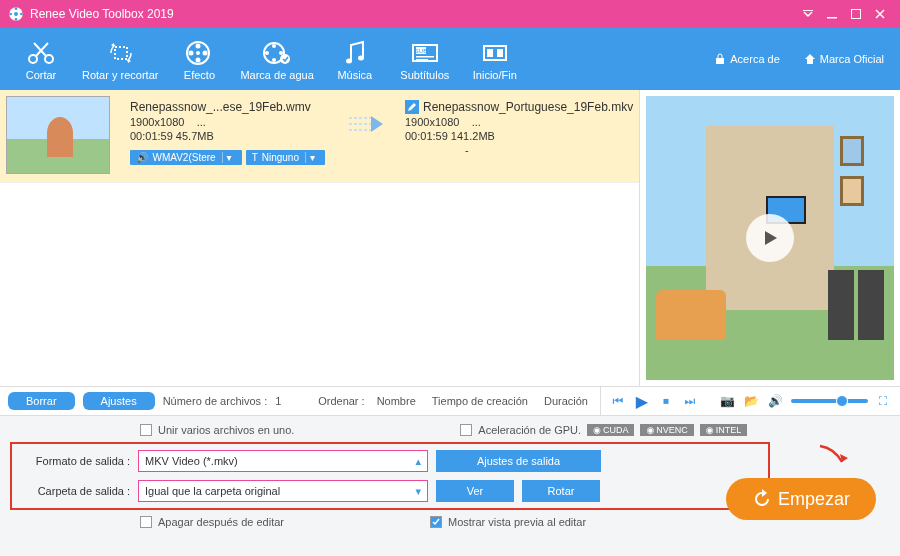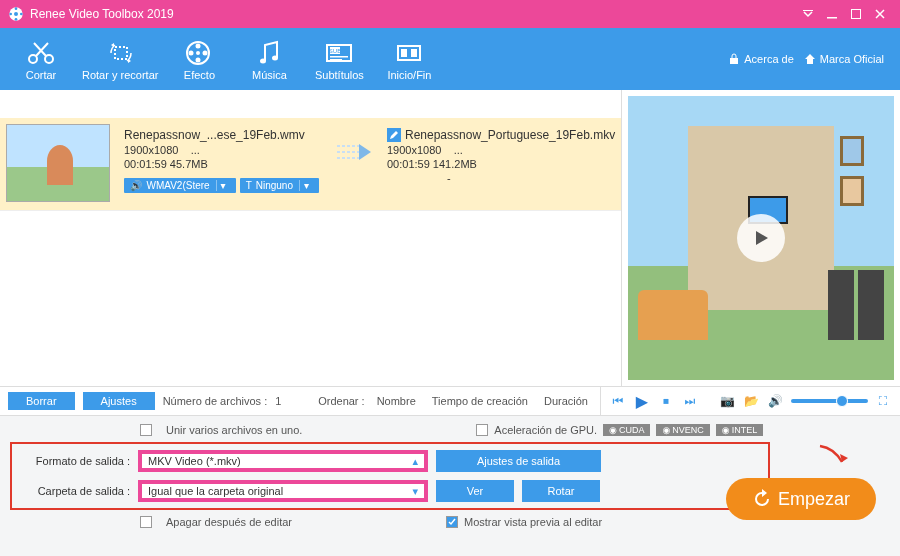--- a/index.html
+++ b/index.html
@@ -7,26 +7,26 @@
 
 .titlebar { height: 28px; background: #ec4899; display: flex; align-items: center; padding: 0 8px; color: #fff; font-size: 12px; }
 .titlebar .logo { width: 16px; height: 16px; margin-right: 6px; }
 .titlebar .spacer { flex: 1; }
 .titlebar .winbtn { width: 24px; height: 24px; display: flex; align-items: center; justify-content: center; cursor: pointer; }
 
 .toolbar { height: 62px; background: #3d9be9; display: flex; align-items: center; padding: 0 6px; }
 .toolbutton { display: flex; flex-direction: column; align-items: center; justify-content: center; color: #fff; font-size: 11px; padding: 2px 6px; cursor: pointer; min-width: 70px; }
 .toolbutton .ticon { height: 32px; display: flex; align-items: center; justify-content: center; }
 .toolbar .spacer { flex: 1; }
-.toolbar .rightlinks { display: flex; align-items: center; gap: 10px; color: #fff; font-size: 11px; padding-right: 10px; }
+.toolbar .rightlinks { display: flex; align-items: center; gap: 24px; color: #fff; font-size: 11px; padding-right: 10px; }
 .toolbar .rightlinks .link { display: flex; align-items: center; gap: 4px; cursor: pointer; }
 
 .content { display: flex; height: 296px; }
 .filelist { flex: 1; background: #fff; border-right: 1px solid #ddd; }
-.filerow { height: 93px; background: #fff1c8; display: flex; align-items: flex-start; padding: 6px; gap: 14px; border-bottom: 1px solid #eee; margin-top: 28px; }
+.filerow { height: 93px; background: #fff1c8; display: flex; align-items: flex-start; padding: 6px; gap: 20px; border-bottom: 1px solid #eee; }
 .thumb { width: 104px; height: 78px; background: linear-gradient(#bfe3ff 55%, #9bc88a 55%); position: relative; border: 1px solid #aaa; }
 .thumb::after { content:""; position:absolute; left:40px; top:20px; width:26px; height:40px; background:#d98a5a; border-radius:50% 50% 0 0 / 40% 40% 0 0; }
 .fileinfo { flex: 1; font-size: 11px; color: #333; display:flex; flex-direction:column; gap:2px; padding-top:4px; }
 .fileinfo .fname { font-size: 12px; }
 .fileinfo .pills { display: flex; gap: 4px; margin-top: 6px; }
 .pill { background: #3d9be9; color: #fff; font-size: 10px; padding: 2px 6px; display: flex; align-items: center; gap: 4px; border-radius: 1px; }
 .pill .dd { width:14px; text-align:center; border-left:1px solid rgba(255,255,255,.4); margin-left:2px; }
 .arrowblock { width: 40px; display:flex; align-items:center; justify-content:center; padding-top:16px; }
 .outinfo { flex: 1.3; font-size: 11px; color: #333; display:flex; flex-direction:column; gap:2px; padding-top:4px; }
 .outinfo .fname { display:flex; align-items:center; gap:4px; font-size:12px; }
@@ -37,40 +37,40 @@
 .previewimg .wall { position:absolute; left:60px; top:30px; right:60px; bottom:70px; background:#d9c8a8; }
 .previewimg .sofa { position:absolute; left:10px; bottom:40px; width:70px; height:50px; background:#e6a050; border-radius:6px 6px 0 0; }
 .previewimg .spk { position:absolute; right:10px; bottom:40px; width:26px; height:70px; background:#444; }
 .previewimg .spk2 { position:absolute; right:40px; bottom:40px; width:26px; height:70px; background:#444; }
 .previewimg .frame1 { position:absolute; right:30px; top:40px; width:24px; height:30px; background:#9fc8e8; border:3px solid #8a6a3a; }
 .previewimg .frame2 { position:absolute; right:30px; top:80px; width:24px; height:30px; background:#e8c89f; border:3px solid #8a6a3a; }
 .previewimg .laptop { position:absolute; left:120px; top:100px; width:40px; height:28px; background:#3d9be9; border:2px solid #222; }
 .previewimg .playbtn { position:absolute; left:50%; top:50%; width:48px; height:48px; margin:-24px 0 0 -24px; background:rgba(255,255,255,.85); border-radius:50%; display:flex; align-items:center; justify-content:center; cursor:pointer; }
 
 .midbar { height: 30px; border-top:1px solid #ddd; border-bottom:1px solid #ddd; display:flex; align-items:center; font-size:11px; color:#555; padding: 0 8px; gap:8px; }
-.midbar .btn { background:#3d9be9; color:#fff; padding:3px 18px; font-size:11px; cursor:pointer; border-radius:0; }
+.midbar .btn { background:#3d9be9; color:#fff; padding:3px 18px; font-size:11px; cursor:pointer; border-radius:6px; }
 .midbar .spacer { flex:1; }
 .midbar .sortopt { cursor:pointer; padding:0 4px; }
 
 .playerctrl { width:300px; height:30px; display:flex; align-items:center; gap:6px; padding:0 8px; font-size:12px; color:#3d9be9; border-left:1px solid #ddd; }
 .playerctrl .pbtn { cursor:pointer; width:18px; text-align:center; }
 .playerctrl .volslider { flex:1; height:4px; background:#3d9be9; position:relative; border-radius:2px; }
 .playerctrl .volslider::after { content:""; position:absolute; right:20px; top:-4px; width:10px; height:10px; background:#3d9be9; border:1px solid #fff; border-radius:50%; }
 
 .row2 { display:flex; }
 .bottom { height: 140px; background:#f4f5f6; padding:6px 10px; position:relative; }
-.checkrow { display:flex; align-items:center; font-size:11px; color:#555; gap:14px; padding:2px 0 6px 130px; }
+.checkrow { display:flex; align-items:center; font-size:11px; color:#555; gap:6px; padding:2px 0 6px 130px; }
 .checkrow .cb { width:12px; height:12px; border:1px solid #999; background:#fff; }
 .checkrow .gpu { margin-left:160px; display:flex; align-items:center; gap:6px; }
 .gpubadge { background:#888; color:#fff; font-size:9px; padding:1px 6px; display:inline-flex; align-items:center; gap:2px; }
 
 .redbox { border:2px solid #e0392b; padding:6px 8px; width:760px; }
 .formrow { display:flex; align-items:center; gap:8px; margin-bottom:8px; font-size:11px; color:#333; }
 .formrow .lbl { width:110px; text-align:right; }
-.combo { flex:1; max-width:290px; height:22px; border:4px solid #ec4899; background:#fff; display:flex; align-items:center; padding:0 6px; font-size:11px; position:relative; }
+.combo { flex:1; max-width:290px; height:22px; border:1px solid #ec4899; background:#fff; display:flex; align-items:center; padding:0 6px; font-size:11px; position:relative; }
 .combo .caret { position:absolute; right:6px; color:#3d9be9; }
 .bluebtn { background:#3d9be9; color:#fff; font-size:11px; height:22px; display:flex; align-items:center; justify-content:center; cursor:pointer; }
 
 .startbtn { position:absolute; right:24px; bottom:36px; width:150px; height:42px; background:#f28c1a; color:#fff; font-size:18px; font-weight:500; border-radius:21px; display:flex; align-items:center; justify-content:center; gap:6px; cursor:pointer; }
 .redarrow { position:absolute; right:50px; bottom:86px; width:34px; height:28px; }
 
 svg { display:block; }
 </style>
 </head>
 <body>
@@ -135,20 +135,34 @@
         <svg width="30" height="28" viewBox="0 0 30 28">
           <circle cx="14" cy="14" r="11" fill="none" stroke="#fff" stroke-width="2"></circle>
           <circle cx="14" cy="7" r="2.5" fill="#fff"></circle>
           <circle cx="14" cy="21" r="2.5" fill="#fff"></circle>
           <circle cx="7" cy="14" r="2.5" fill="#fff"></circle>
           <circle cx="21" cy="14" r="2.5" fill="#fff"></circle>
           <circle cx="14" cy="14" r="2" fill="#fff"></circle>
         </svg>
       </div>
     <span>Efecto</span>
+  </div>
+  <div class="toolbutton">
+    <div class="ticon">
+        <svg width="30" height="28" viewBox="0 0 30 28">
+          <circle cx="12" cy="14" r="10" fill="none" stroke="#fff" stroke-width="2"></circle>
+          <circle cx="12" cy="7" r="2" fill="#fff"></circle>
+          <circle cx="12" cy="21" r="2" fill="#fff"></circle>
+          <circle cx="5" cy="14" r="2" fill="#fff"></circle>
+          <circle cx="19" cy="14" r="2" fill="#fff"></circle>
+          <circle cx="23" cy="20" r="5" fill="#fff"></circle>
+          <path d="M21 20l2 2 3-4" stroke="#3d9be9" stroke-width="1.5" fill="none"></path>
+        </svg>
+      </div>
+    <span>Marca de agua</span>
   </div>
   <div class="toolbutton">
     <div class="ticon">
         <svg width="24" height="28" viewBox="0 0 24 28">
           <path d="M8 22V6l12-3v16" stroke="#fff" stroke-width="2" fill="none"></path>
           <ellipse cx="6" cy="22" rx="3" ry="2.5" fill="#fff"></ellipse>
           <ellipse cx="18" cy="19" rx="3" ry="2.5" fill="#fff"></ellipse>
         </svg>
       </div>
     <span>Música</span>

